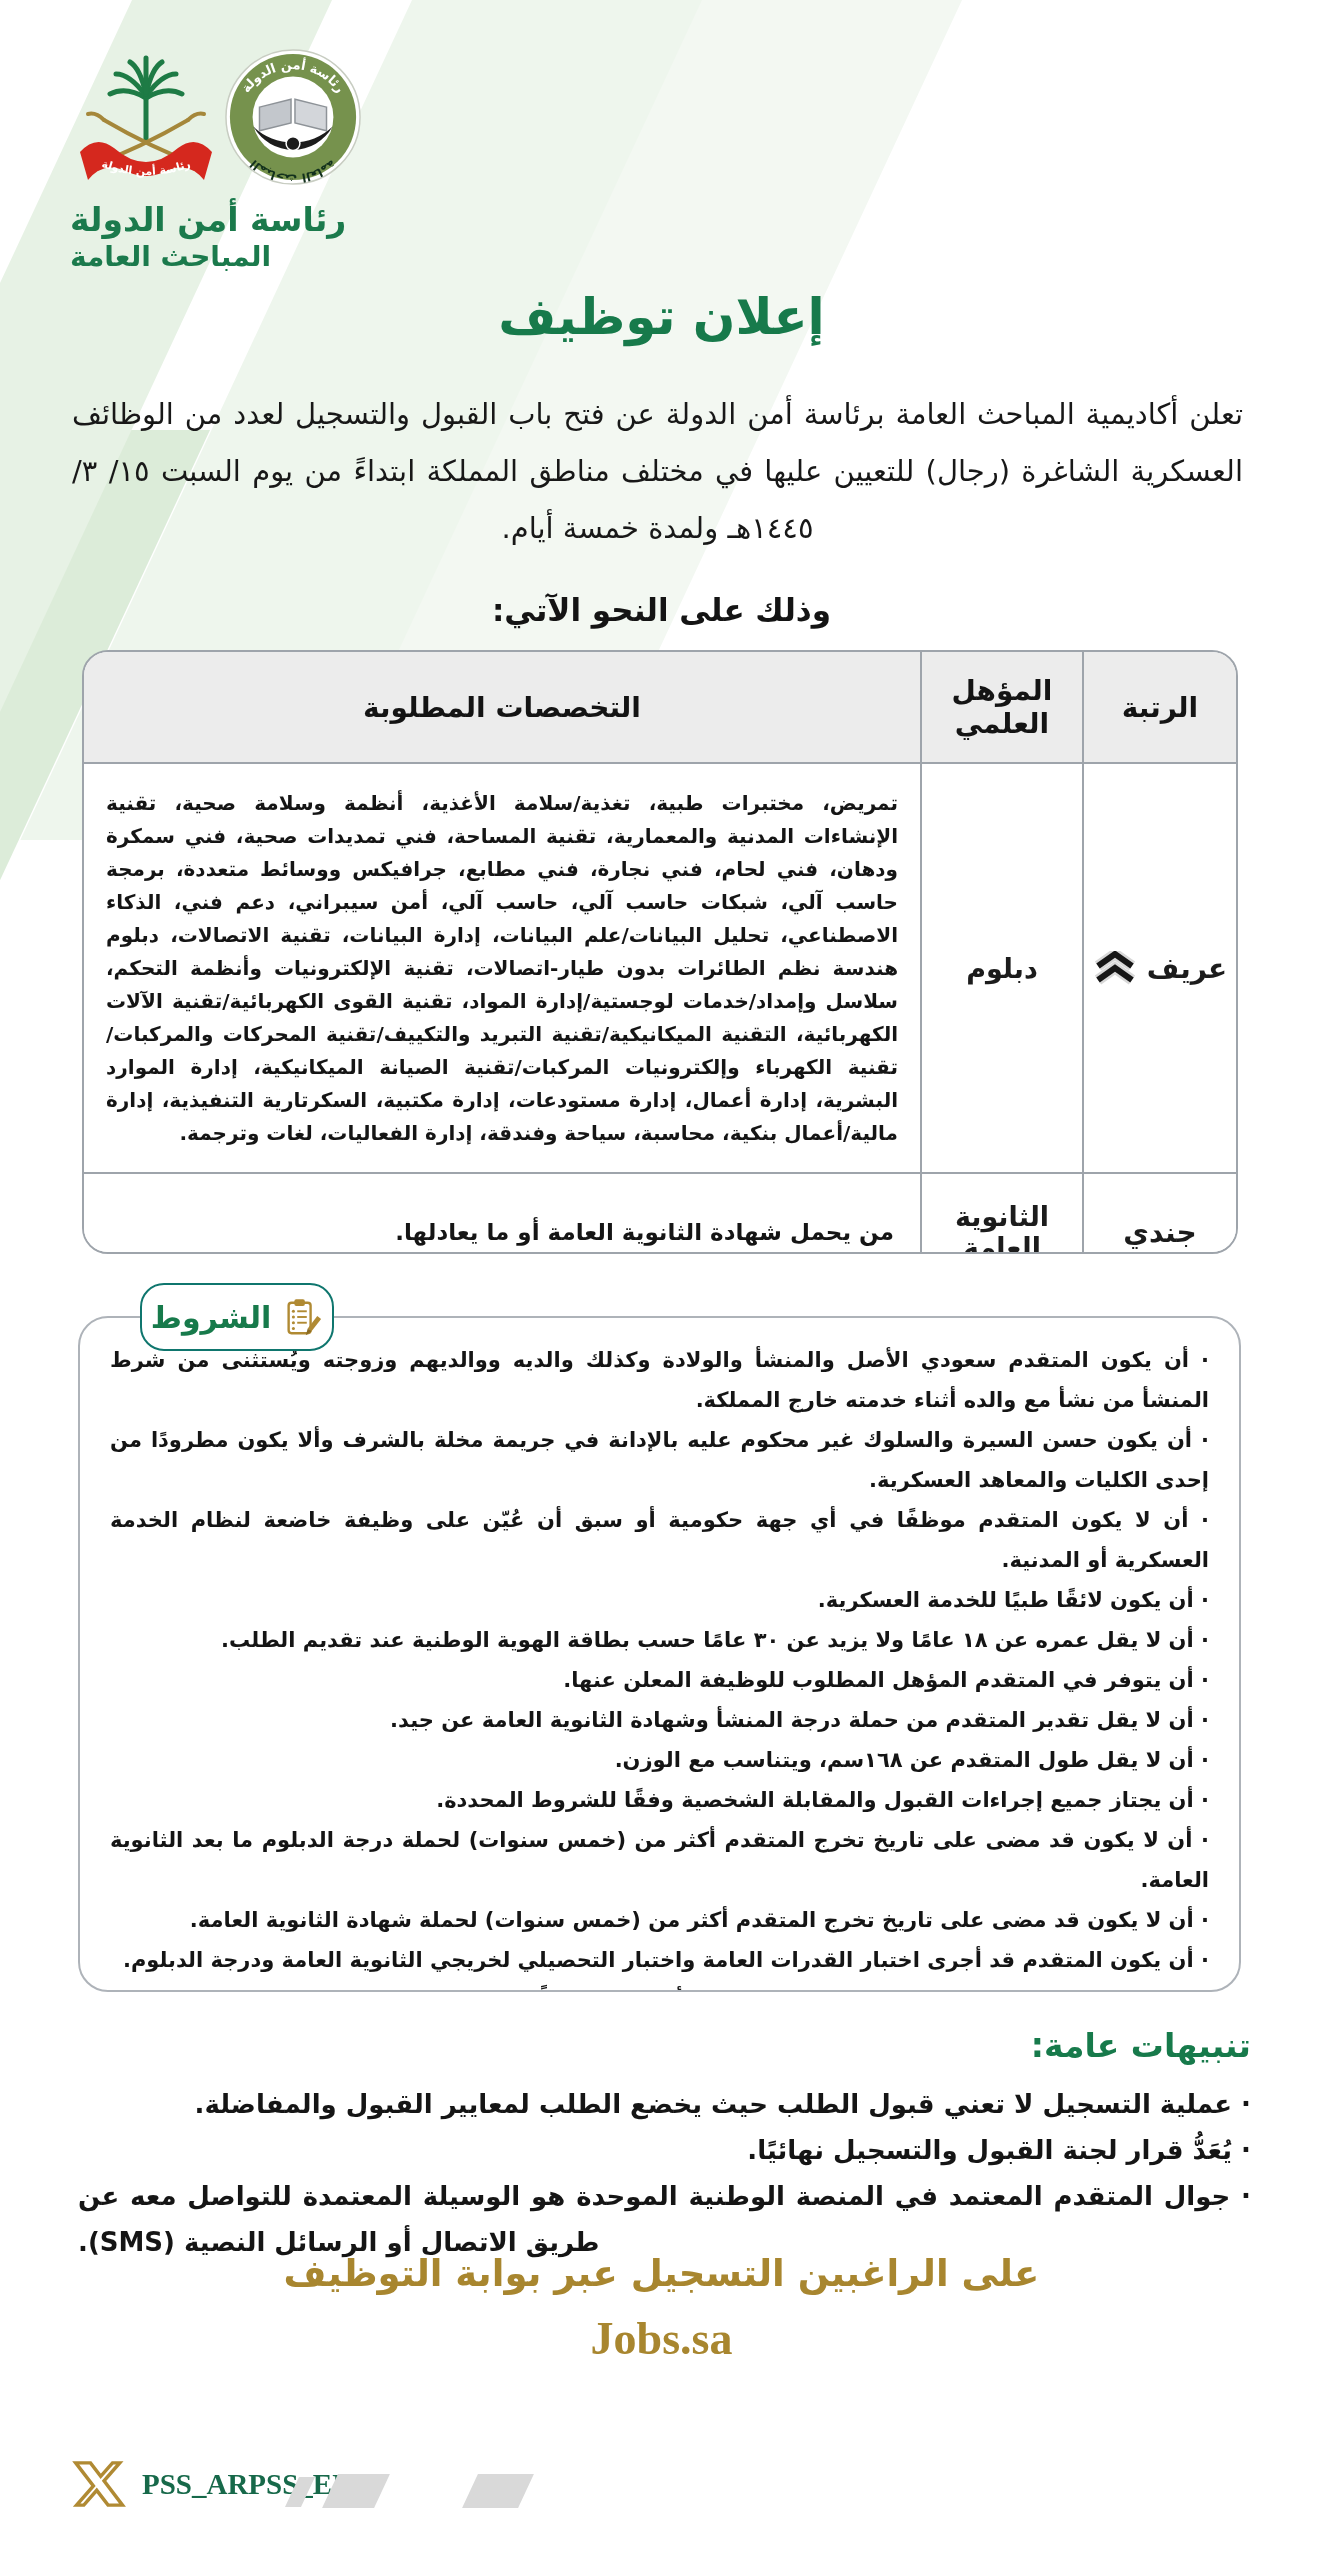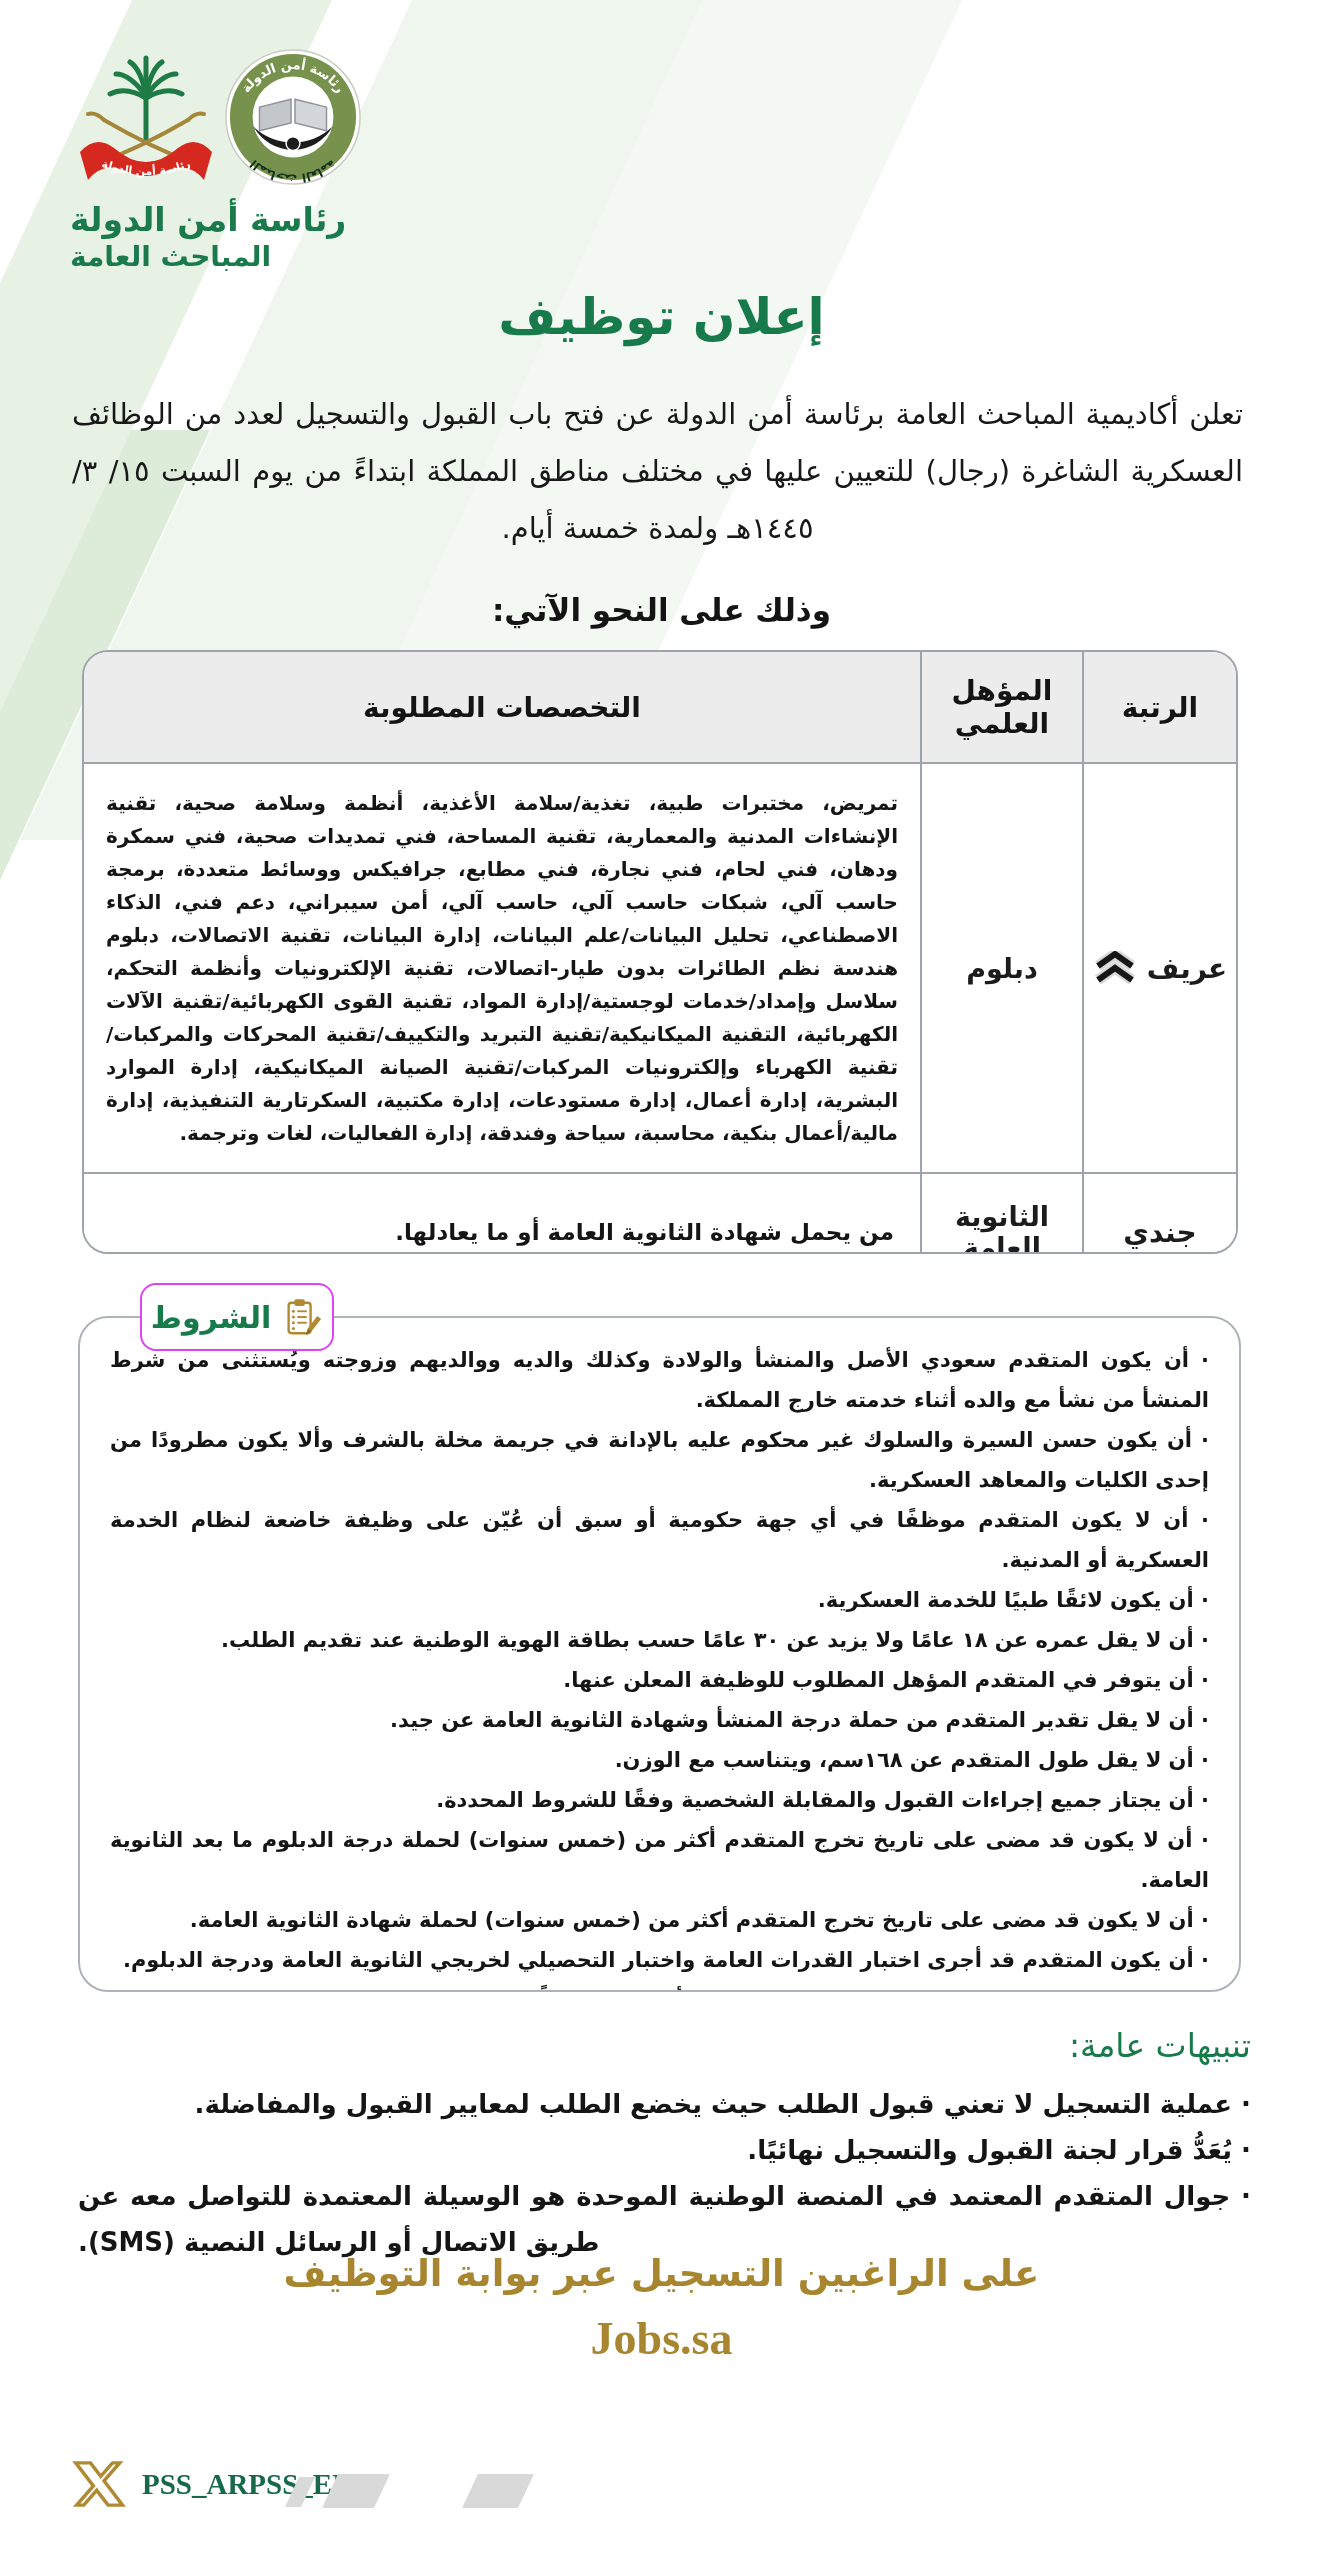--- a/index.html
+++ b/index.html
@@ -41,31 +41,31 @@
   tr.row1 td{border-bottom:2px solid #9ea4ab;height:388px;}
   tr.row2 td{height:96px;}
   .rank-inner{display:flex;align-items:center;justify-content:center;gap:10px;
               font-size:28px;font-weight:bold;}
   .qual-cell{text-align:center;font-size:27px;font-weight:bold;}
   .spec-cell{padding:10px 22px;font-size:20px;font-weight:bold;line-height:33px;
              text-align:justify;color:#151515;}
   .spec-cell.short{text-align:right;font-size:23px;padding-right:26px;}
   
   .cond-badge{position:absolute;top:1283px;left:140px;width:190px;height:64px;z-index:3;
-              background:#ffffff;border:2px solid #d946ef;border-radius:16px;
+              background:#ffffff;border:2px solid #0f766e;border-radius:24px;
               display:flex;align-items:center;justify-content:center;gap:10px;}
   .cond-badge .label{font-size:30px;font-weight:bold;color:#177a4b;}
   .cond-box{position:absolute;top:1316px;right:82px;left:78px;height:676px;
             border:2px solid #aeb3b9;border-radius:30px;background:#ffffff;
             padding:22px 30px 0 30px;box-sizing:border-box;overflow:hidden;}
   .cond-item{font-size:21px;font-weight:bold;line-height:40px;text-align:justify;color:#151515;}
   .bullet::before{content:"· ";font-weight:bold;}
   
   .notices{position:absolute;top:2026px;right:72px;left:78px;}
-  .notices-title{font-size:33px;font-weight:normal;color:#177a4b;margin-bottom:16px;text-align:right;}
+  .notices-title{font-size:33px;font-weight:bold;color:#177a4b;margin-bottom:16px;text-align:right;}
   .notice-item{font-size:26px;font-weight:bold;line-height:46px;text-align:right;color:#151515;}
   .notice-wide{text-align:justify;text-align-last:left;}
   
   .cta1{position:absolute;top:2252px;left:0;width:100%;text-align:center;
         font-size:37px;font-weight:bold;color:#a8862f;}
   .cta2{position:absolute;top:2312px;left:0;width:100%;text-align:center;
         font-family:"Liberation Serif",serif;font-size:46px;font-weight:bold;color:#a8862f;}
   
   .footer{position:absolute;top:2458px;left:70px;display:flex;flex-direction:row;
           align-items:center;gap:14px;direction:ltr;}

